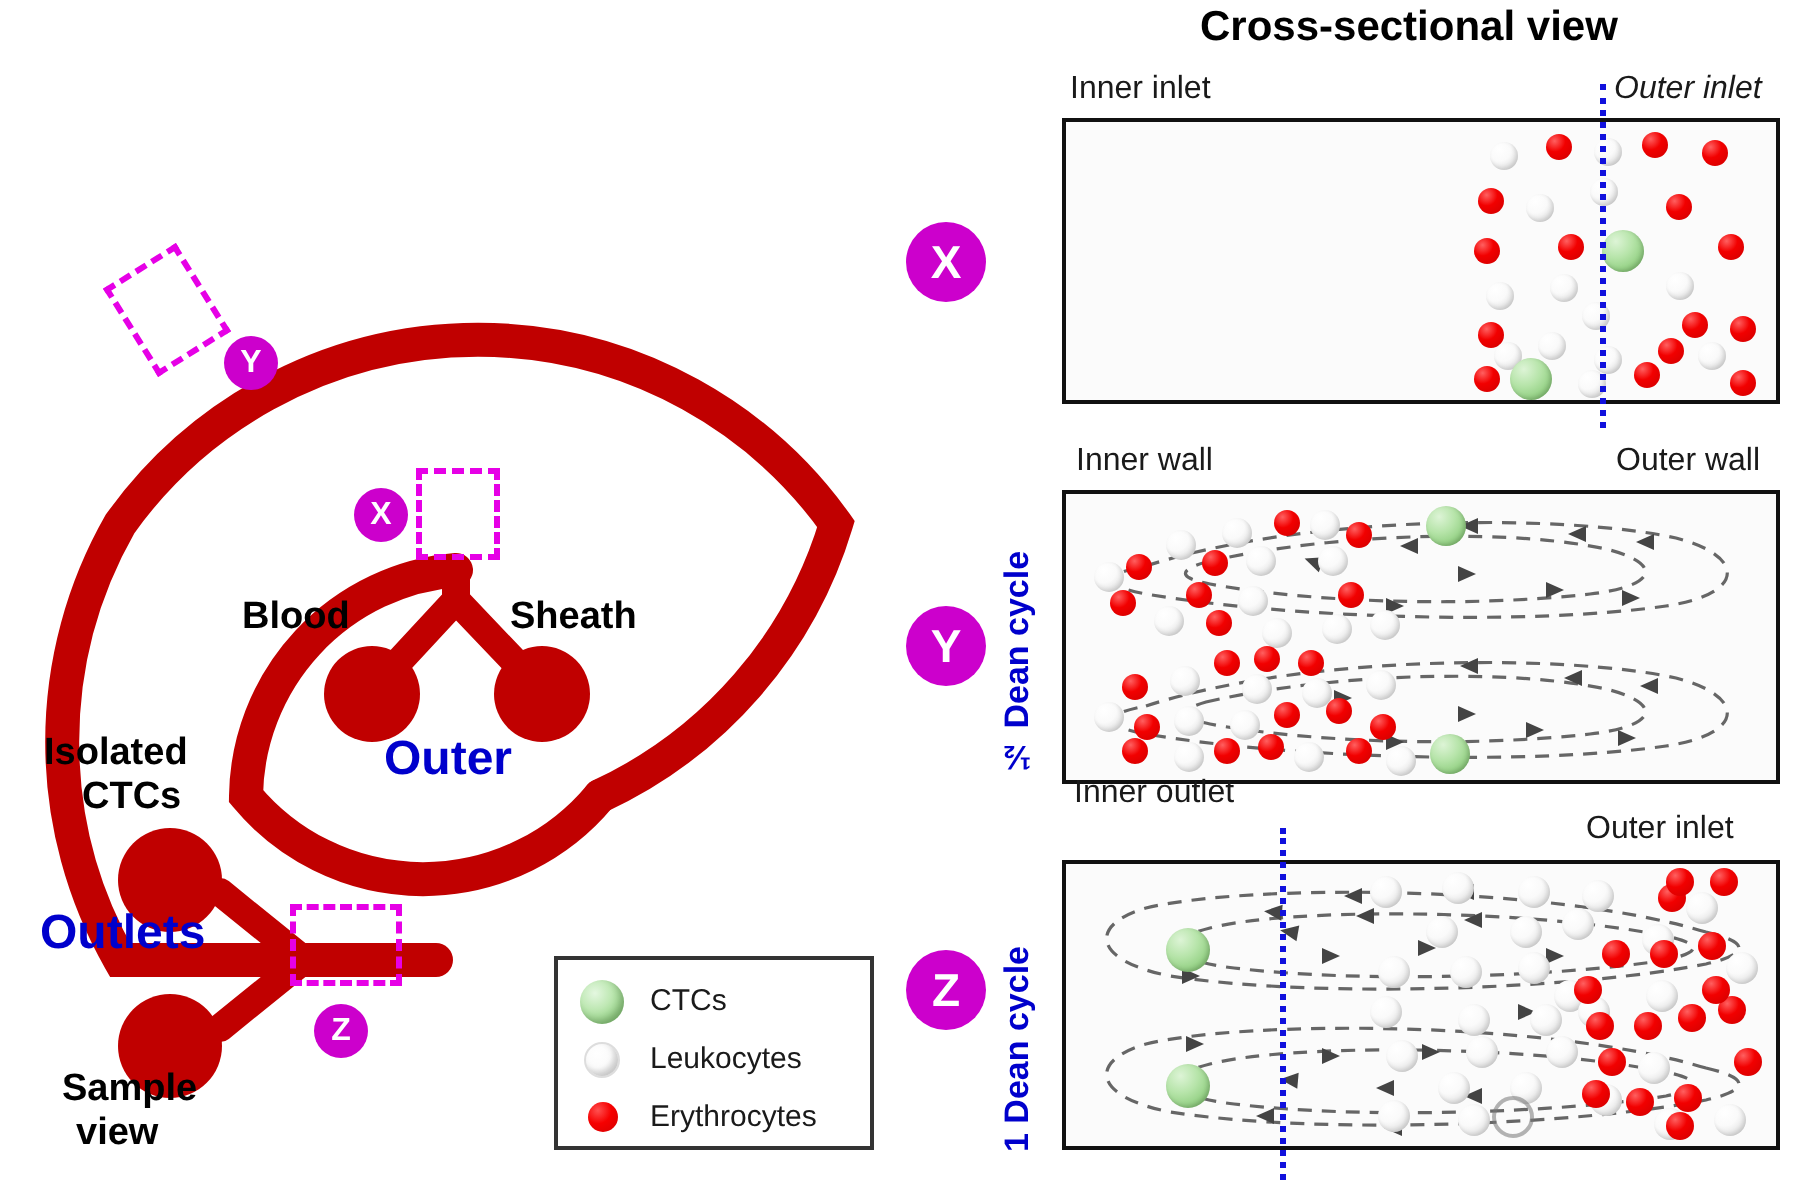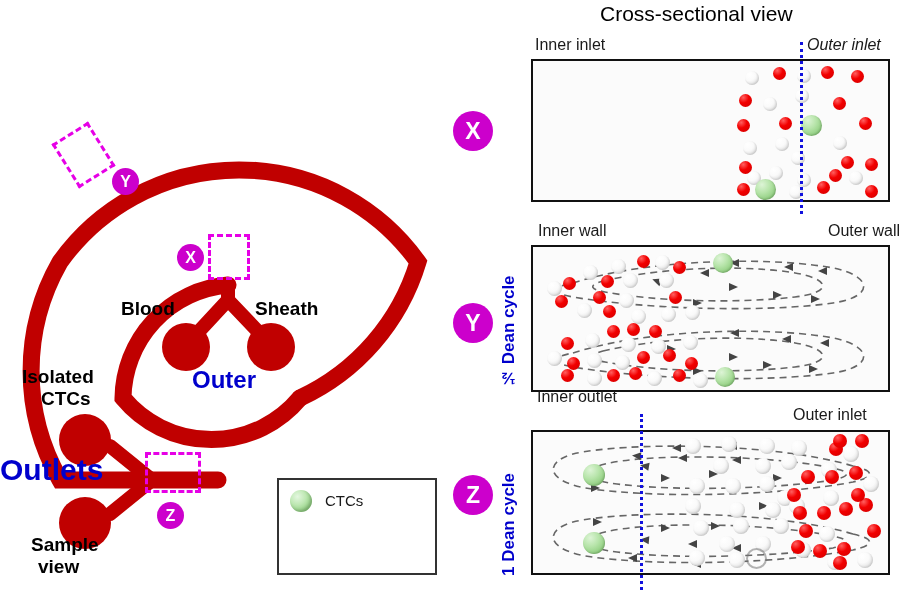--- a/index.html
+++ b/index.html
@@ -36,21 +36,21 @@
   .cell-ctc{width:22px;height:22px;
      background:radial-gradient(circle at 34% 30%, #e4f7e0 0%, #bfe8b4 38%, #8ccd7c 78%, #7ab869 100%);
      box-shadow:inset -2px -2px 3px rgba(0,0,0,.18);}
   .cell-wbc{width:18px;height:18px;
      background:radial-gradient(circle at 34% 30%, #ffffff 0%, #fbfbfb 45%, #e2e2e2 80%, #cfcfcf 100%);
      box-shadow:inset -2px -2px 3px rgba(0,0,0,.13);border:1px solid #ddd;box-sizing:border-box;}
   .cell-rbc{width:15px;height:15px;
      background:radial-gradient(circle at 33% 28%, #ff5050 0%, #f60000 45%, #d50000 100%);}
 
   
-  #title{left:600px;top:2px;font-size:21px;font-weight:normal;color:#000;}
+  #title{left:600px;top:2px;font-size:21px;font-weight:bold;color:#000;}
   .panel{position:absolute;border:2px solid #111;box-sizing:border-box;
          background:#fbfbfb;overflow:hidden;}
   .panel-lbl{position:absolute;font-size:16px;color:#1a1a1a;white-space:nowrap;}
   .vline{position:absolute;border-left:3px dotted #1111DD;}
   .side-lbl{position:absolute;color:#0000CC;font-weight:bold;font-size:17px;
             writing-mode:vertical-rl;transform:rotate(180deg);white-space:nowrap;}
 
   
   .pc{position:absolute;border-radius:50%;}
   .pc.r{background:radial-gradient(circle at 33% 27%, #ff6060 0%, #f20000 42%, #d00000 100%);}
@@ -94,38 +94,46 @@
 
     <circle cx="186" cy="347" r="24" fill="#C00000"></circle>
     <circle cx="271" cy="347" r="24" fill="#C00000"></circle>
     <circle cx="85" cy="440" r="26" fill="#C00000"></circle>
     <circle cx="85" cy="523" r="26" fill="#C00000"></circle>
   </svg>
 
   <div class="abs lbl" style="left:121px;top:298px;font-size:19px;">Blood</div>
   <div class="abs lbl" style="left:255px;top:298px;font-size:19px;">Sheath</div>
   <div class="abs blue-lbl" style="left:192px;top:366px;font-size:24px;">Outer</div>
-  <div class="abs blue-lbl" style="left:0;top:453px;font-size:30px;">Outlets</div>
+  <div class="abs blue-lbl" style="left:20px;top:453px;font-size:24px;">Outlets</div>
   <div class="abs lbl" style="left:22px;top:366px;font-size:19px;">Isolated</div>
   <div class="abs lbl" style="left:41px;top:388px;font-size:19px;">CTCs</div>
   <div class="abs lbl" style="left:31px;top:534px;font-size:19px;">Sample</div>
   <div class="abs lbl" style="left:38px;top:556px;font-size:19px;">view</div>
 
   <div class="dash-box" style="left:62px;top:129px;width:43px;height:52px;transform:rotate(-32deg);"></div>
   <div class="dash-box" style="left:208px;top:234px;width:42px;height:46px;"></div>
   <div class="dash-box" style="left:145px;top:452px;width:56px;height:41px;"></div>
 
   <div class="marker-small" style="left:112px;top:168px;">Y</div>
   <div class="marker-small" style="left:177px;top:244px;">X</div>
   <div class="marker-small" style="left:157px;top:502px;">Z</div>
 
   <div id="legend">
     <div class="leg-row">
       <span class="cell cell-ctc"></span>
       <span class="leg-txt">CTCs</span>
+    </div>
+    <div class="leg-row">
+      <span class="cell cell-wbc" style="margin-left:2px;"></span>
+      <span class="leg-txt" style="margin-left:15px;">Leukocytes</span>
+    </div>
+    <div class="leg-row">
+      <span class="cell cell-rbc" style="margin-left:4px;"></span>
+      <span class="leg-txt" style="margin-left:16px;">Erythrocytes</span>
     </div>
   </div>
 </div>
 
 <div class="marker-big" style="left:453px;top:111px;">X</div>
 <div class="marker-big" style="left:453px;top:303px;">Y</div>
 <div class="marker-big" style="left:453px;top:475px;">Z</div>
 
 <div class="abs lbl" id="title">Cross-sectional view</div>
 
@@ -162,21 +170,21 @@
   <div class="pc g" style="left:222px;top:118px;width:21px;height:21px;"></div>
   <div class="pc w" style="left:256px;top:124px;width:14px;height:14px;"></div>
   <div class="pc r" style="left:284px;top:120px;width:13px;height:13px;"></div>
   <div class="pc r" style="left:332px;top:124px;width:13px;height:13px;"></div>
   <div class="pc w" style="left:208px;top:122px;width:0px;height:0px;"></div>
 </div>
 <div class="vline" style="left:800px;top:42px;height:172px;"></div>
 
 <div class="side-lbl" style="left:499px;top:246px;height:142px;">½ Dean cycle</div>
 <div class="panel-lbl" style="left:538px;top:222px;">Inner wall</div>
-<div class="panel-lbl" style="left:828px;top:222px;">Outer wall</div>
+<div class="panel-lbl" style="left:808px;top:222px;">Outer wall</div>
 <div class="panel" style="left:531px;top:245px;width:359px;height:147px;">
   <svg width="355" height="143" viewBox="0 0 355 143" style="position:absolute;left:0;top:0;">
     <g fill="none" stroke="#666" stroke-width="1.6" stroke-dasharray="7 5">
       <path d="M 40 36 C 120 10, 250 10, 305 22 C 340 31, 340 50, 300 56 C 230 66, 110 62, 40 50 C 18 46, 18 40, 40 36 Z"></path>
       <path d="M 70 34 C 140 18, 230 18, 272 28 C 298 35, 296 46, 262 50 C 200 57, 120 54, 72 45 C 56 42, 56 38, 70 34 Z"></path>
       <path d="M 40 106 C 120 80, 250 80, 305 92 C 340 101, 340 120, 300 126 C 230 136, 110 132, 40 120 C 18 116, 18 110, 40 106 Z"></path>
       <path d="M 70 104 C 140 88, 230 88, 272 98 C 298 105, 296 116, 262 120 C 200 127, 120 124, 72 115 C 56 112, 56 108, 70 104 Z"></path>
     </g>
     <g fill="#444">
       <path d="M 198 12 l 9 4 l -9 4 z" transform="rotate(180 202 16)"></path>

